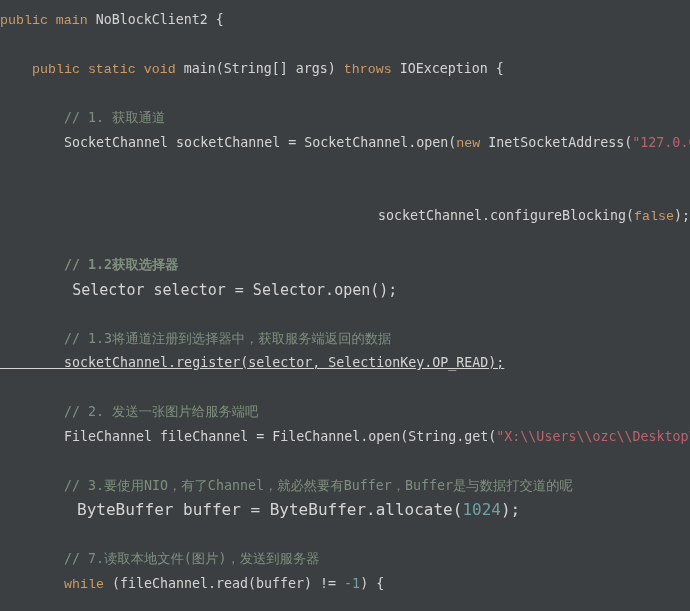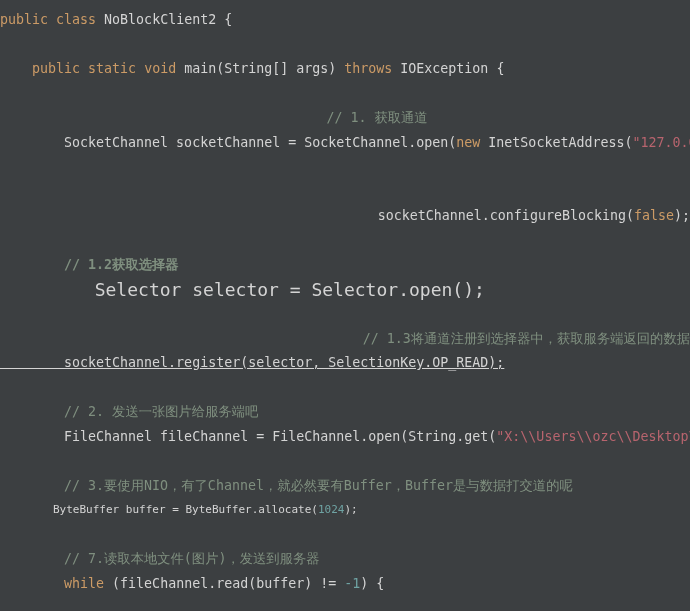--- a/index.html
+++ b/index.html
@@ -26,50 +26,50 @@
     height: 24.5px;
     line-height: 24.5px;
     white-space: pre;
     font-size: 13.3px;
     letter-spacing: 0px;
     color: #a9b7c6;
     overflow: hidden;
   }
   .code-line .seg { white-space: pre; }
   
-  .kw   { color: #cc9b66; }   
+  .kw   { color: #cc9b66; font-family: Liberation Mono, monospace; }   
   .id   { color: #d4d4d4; }   
   .cmt  { color: #7f8f7f; }   
   .str  { color: #b8646e; }   
   .num  { color: #6fa3a3; }
 </style>
 </head>
 <body>
 
 <div id="editor" style="background: rgb(60, 63, 65);">
   <div id="code-area">
-      <div class="code-line" style="font-size: 13.3px; line-height: 24.5px; height: 24.5px;"><span class="seg kw" style="color: rgb(204, 155, 102);">public </span><span class="seg kw" style="color: rgb(204, 155, 102);">class </span><span class="seg id" style="color: rgb(212, 212, 212);">NoBlockClient2 {</span></div>
+      <div class="code-line" style="font-size: 13.3px; line-height: 24.5px; height: 24.5px;"><span class="seg kw" style="color: rgb(204, 155, 102);">public </span><span class="seg kw" style="color: rgb(204, 155, 102);">main </span><span class="seg id" style="color: rgb(212, 212, 212);">NoBlockClient2 {</span></div>
       <div class="code-line" style="font-size: 13.3px; line-height: 24.5px; height: 24.5px;">&nbsp;</div>
       <div class="code-line" style="font-size: 13.3px; line-height: 24.5px; height: 24.5px;"><span class="seg id" style="color: rgb(212, 212, 212);">    </span><span class="seg kw" style="color: rgb(204, 155, 102);">public </span><span class="seg kw" style="color: rgb(204, 155, 102);">static </span><span class="seg kw" style="color: rgb(204, 155, 102);">void </span><span class="seg id" style="color: rgb(212, 212, 212);">main(String[] args) </span><span class="seg kw" style="color: rgb(204, 155, 102);">throws </span><span class="seg id" style="color: rgb(212, 212, 212);">IOException {</span></div>
       <div class="code-line" style="font-size: 13.3px; line-height: 24.5px; height: 24.5px;">&nbsp;</div>
-      <div class="code-line" style="font-size: 13.3px; line-height: 24.5px; height: 24.5px; text-align: center;"><span class="seg id" style="color: rgb(212, 212, 212);">        </span><span class="seg cmt" style="color: rgb(127, 143, 127);">// 1. 获取通道</span></div>
+      <div class="code-line" style="font-size: 13.3px; line-height: 24.5px; height: 24.5px;"><span class="seg id" style="color: rgb(212, 212, 212);">        </span><span class="seg cmt" style="color: rgb(127, 143, 127);">// 1. 获取通道</span></div>
       <div class="code-line" style="font-size: 13.3px; line-height: 24.5px; height: 24.5px;"><span class="seg id" style="color: rgb(212, 212, 212);">        SocketChannel socketChannel = SocketChannel.open(</span><span class="seg kw" style="color: rgb(204, 155, 102);">new </span><span class="seg id" style="color: rgb(212, 212, 212);">InetSocketAddress(</span><span class="seg str" style="color: rgb(184, 100, 110);">"127.0.0.1"</span></div>
       <div class="code-line" style="font-size: 13.3px; line-height: 24.5px; height: 24.5px;">&nbsp;</div>
       <div class="code-line" style="font-size: 13.3px; line-height: 24.5px; height: 24.5px;"><span class="seg id" style="color: rgb(212, 212, 212);">        </span></div>
       <div class="code-line" style="font-size: 13.3px; line-height: 24.5px; height: 24.5px; text-align: right;"><span class="seg id" style="color: rgb(212, 212, 212);">        socketChannel.configureBlocking(</span><span class="seg kw" style="color: rgb(204, 155, 102);">false</span><span class="seg id" style="color: rgb(212, 212, 212);">);</span></div>
       <div class="code-line" style="font-size: 13.3px; line-height: 24.5px; height: 24.5px;">&nbsp;</div>
       <div class="code-line" style="font-size: 13.3px; line-height: 24.5px; height: 24.5px; font-weight: bold;"><span class="seg id" style="color: rgb(212, 212, 212);">        </span><span class="seg cmt" style="color: rgb(127, 143, 127);">// 1.2获取选择器</span></div>
-      <div class="code-line" style="font-size: 18px; line-height: 24.5px; height: 24.5px; margin-left: 8px;"><span class="seg id" style="color: rgb(212, 212, 212);">        Selector selector = Selector.open();</span></div>
+      <div class="code-line" style="font-size: 15px; line-height: 24.5px; height: 24.5px;"><span class="seg id" style="color: rgb(212, 212, 212);">        Selector selector = Selector.open();</span></div>
       <div class="code-line" style="font-size: 13.3px; line-height: 24.5px; height: 24.5px;">&nbsp;</div>
-      <div class="code-line" style="font-size: 13.3px; line-height: 24.5px; height: 24.5px; text-align: right;"><span class="seg id" style="color: rgb(212, 212, 212);">        </span><span class="seg cmt" style="color: rgb(127, 143, 127);">// 1.3将通道注册到选择器中，获取服务端返回的数据</span></div>
+      <div class="code-line" style="font-size: 13.3px; line-height: 24.5px; height: 24.5px;"><span class="seg id" style="color: rgb(212, 212, 212);">        </span><span class="seg cmt" style="color: rgb(127, 143, 127);">// 1.3将通道注册到选择器中，获取服务端返回的数据</span></div>
       <div class="code-line" style="font-size: 13.3px; line-height: 24.5px; height: 24.5px;"><span class="seg id" style="color: rgb(212, 212, 212); text-decoration: underline;">        socketChannel.register(selector, SelectionKey.OP_READ);</span></div>
       <div class="code-line" style="font-size: 13.3px; line-height: 24.5px; height: 24.5px;">&nbsp;</div>
       <div class="code-line" style="font-size: 13.3px; line-height: 24.5px; height: 24.5px;"><span class="seg id" style="color: rgb(212, 212, 212);">        </span><span class="seg cmt" style="color: rgb(127, 143, 127); text-align: right;">// 2. 发送一张图片给服务端吧</span></div>
       <div class="code-line" style="font-size: 13.3px; line-height: 24.5px; height: 24.5px;"><span class="seg id" style="color: rgb(212, 212, 212);">        FileChannel fileChannel = FileChannel.open(String.get(</span><span class="seg str" style="color: rgb(184, 100, 110);">"X:\\Users\\ozc\\Desktop\\新建文件夹</span></div>
       <div class="code-line" style="font-size: 13.3px; line-height: 24.5px; height: 24.5px;">&nbsp;</div>
       <div class="code-line" style="font-size: 13.3px; line-height: 24.5px; height: 24.5px;"><span class="seg id" style="color: rgb(212, 212, 212);">        </span><span class="seg cmt" style="color: rgb(127, 143, 127);">// 3.要使用NIO，有了Channel，就必然要有Buffer，Buffer是与数据打交道的呢</span></div>
-      <div class="code-line" style="font-size: 11px; line-height: 24.5px; height: 24.5px;"><span class="seg id" style="color: rgb(212, 212, 212);">        ByteBuffer buffer = ByteBuffer.allocate(</span><span class="seg num" style="color: rgb(111, 163, 163);">1024</span><span class="seg id" style="color: rgb(212, 212, 212);">);</span></div>
+      <div class="code-line" style="font-size: 16px; line-height: 24.5px; height: 24.5px;"><span class="seg id" style="color: rgb(212, 212, 212);">        ByteBuffer buffer = ByteBuffer.allocate(</span><span class="seg num" style="color: rgb(111, 163, 163);">1024</span><span class="seg id" style="color: rgb(212, 212, 212);">);</span></div>
       <div class="code-line" style="font-size: 13.3px; line-height: 24.5px; height: 24.5px;">&nbsp;</div>
       <div class="code-line" style="font-size: 13.3px; line-height: 24.5px; height: 24.5px;"><span class="seg id" style="color: rgb(212, 212, 212);">        </span><span class="seg cmt" style="color: rgb(127, 143, 127);">// 7.读取本地文件(图片)，发送到服务器</span></div>
       <div class="code-line" style="font-size: 13.3px; line-height: 24.5px; height: 24.5px;"><span class="seg id" style="color: rgb(212, 212, 212);">        </span><span class="seg kw" style="color: rgb(204, 155, 102);">while </span><span class="seg id" style="color: rgb(212, 212, 212);">(fileChannel.read(buffer) != </span><span class="seg num" style="color: rgb(111, 163, 163);">-1</span><span class="seg id" style="color: rgb(212, 212, 212);">) {</span></div>
       <div class="code-line" style="font-size: 13.3px; line-height: 24.5px; height: 24.5px;">&nbsp;</div>
     </div>
 </div>
 
 </body></html>

